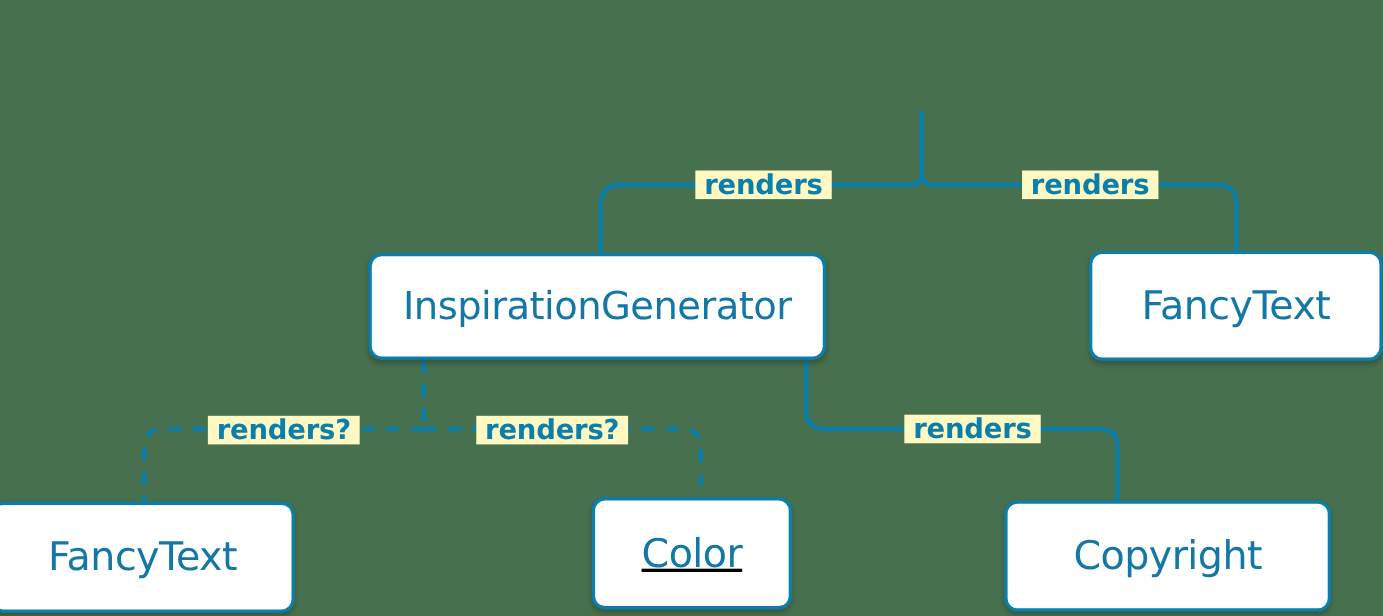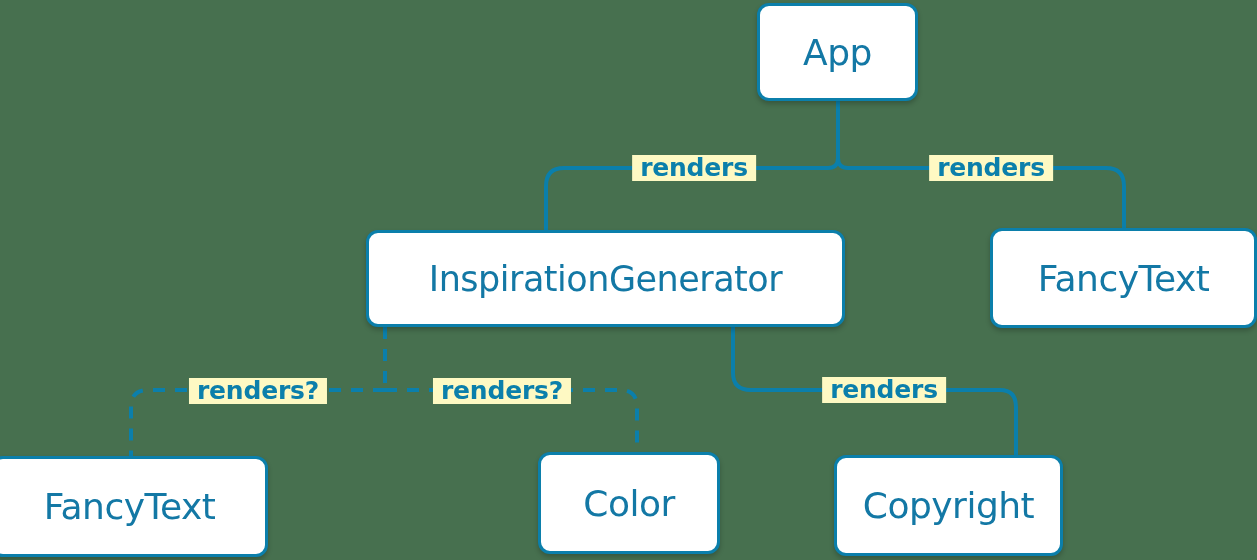--- a/index.html
+++ b/index.html
@@ -60,25 +60,25 @@
   .node-label {
     color: #1378a5;
     font-family: "DejaVu Sans", sans-serif;
     font-size: 36px;
     font-weight: 400;
     letter-spacing: -0.5px;
     white-space: nowrap;
   }
   
   #node-app        { left: 757px;  top: 3px;   width: 161px; height: 98px; }
-  #node-inspgen    { left: 335px;  top: 230px; width: 479px; height: 97px; margin-left: 31px; }
+  #node-inspgen    { left: 335px;  top: 230px; width: 416px; height: 97px; }
   #node-fancy-top  { left: 990px;  top: 228px; width: 267px; height: 100px; }
   #node-fancy-bot  { left: -9px;   top: 456px; width: 277px; height: 101px; }
-  #node-color      { left: 538px;  top: 452px; width: 182px; height: 102px; }
-  #node-copyright  { left: 834px;  top: 455px; width: 229px; height: 101px; }
+  #node-color      { left: 538px;  top: 452px; width: 182px; height: 102px; text-decoration: underline; }
+  #node-copyright  { left: 913px;  top: 455px; width: 297px; height: 101px; }
 
   #node-inspgen .node-label { font-size: 35px; }
 </style>
 </head>
 <body>
 
 <div id="canvas">
 
   <svg class="edges" viewBox="0 0 1257 560" xmlns="http://www.w3.org/2000/svg">
 
@@ -99,23 +99,20 @@
   <div class="edge-label" style="left:694px; top:168px;">renders</div>
 
   <div class="edge-label" style="left:991px; top:168px;">renders</div>
 
   <div class="edge-label" style="left:258px; top:391px;">renders?</div>
 
   <div class="edge-label" style="left:502px; top:391px;">renders?</div>
 
   <div class="edge-label" style="left:884px; top:390px;">renders</div>
 
-  <div class="node" id="node-app">
-    <span class="node-label">App</span>
-  </div>
 
   <div class="node" id="node-inspgen">
     <span class="node-label">InspirationGenerator</span>
   </div>
 
   <div class="node" id="node-fancy-top">
     <span class="node-label">FancyText</span>
   </div>
 
   <div class="node" id="node-fancy-bot">

